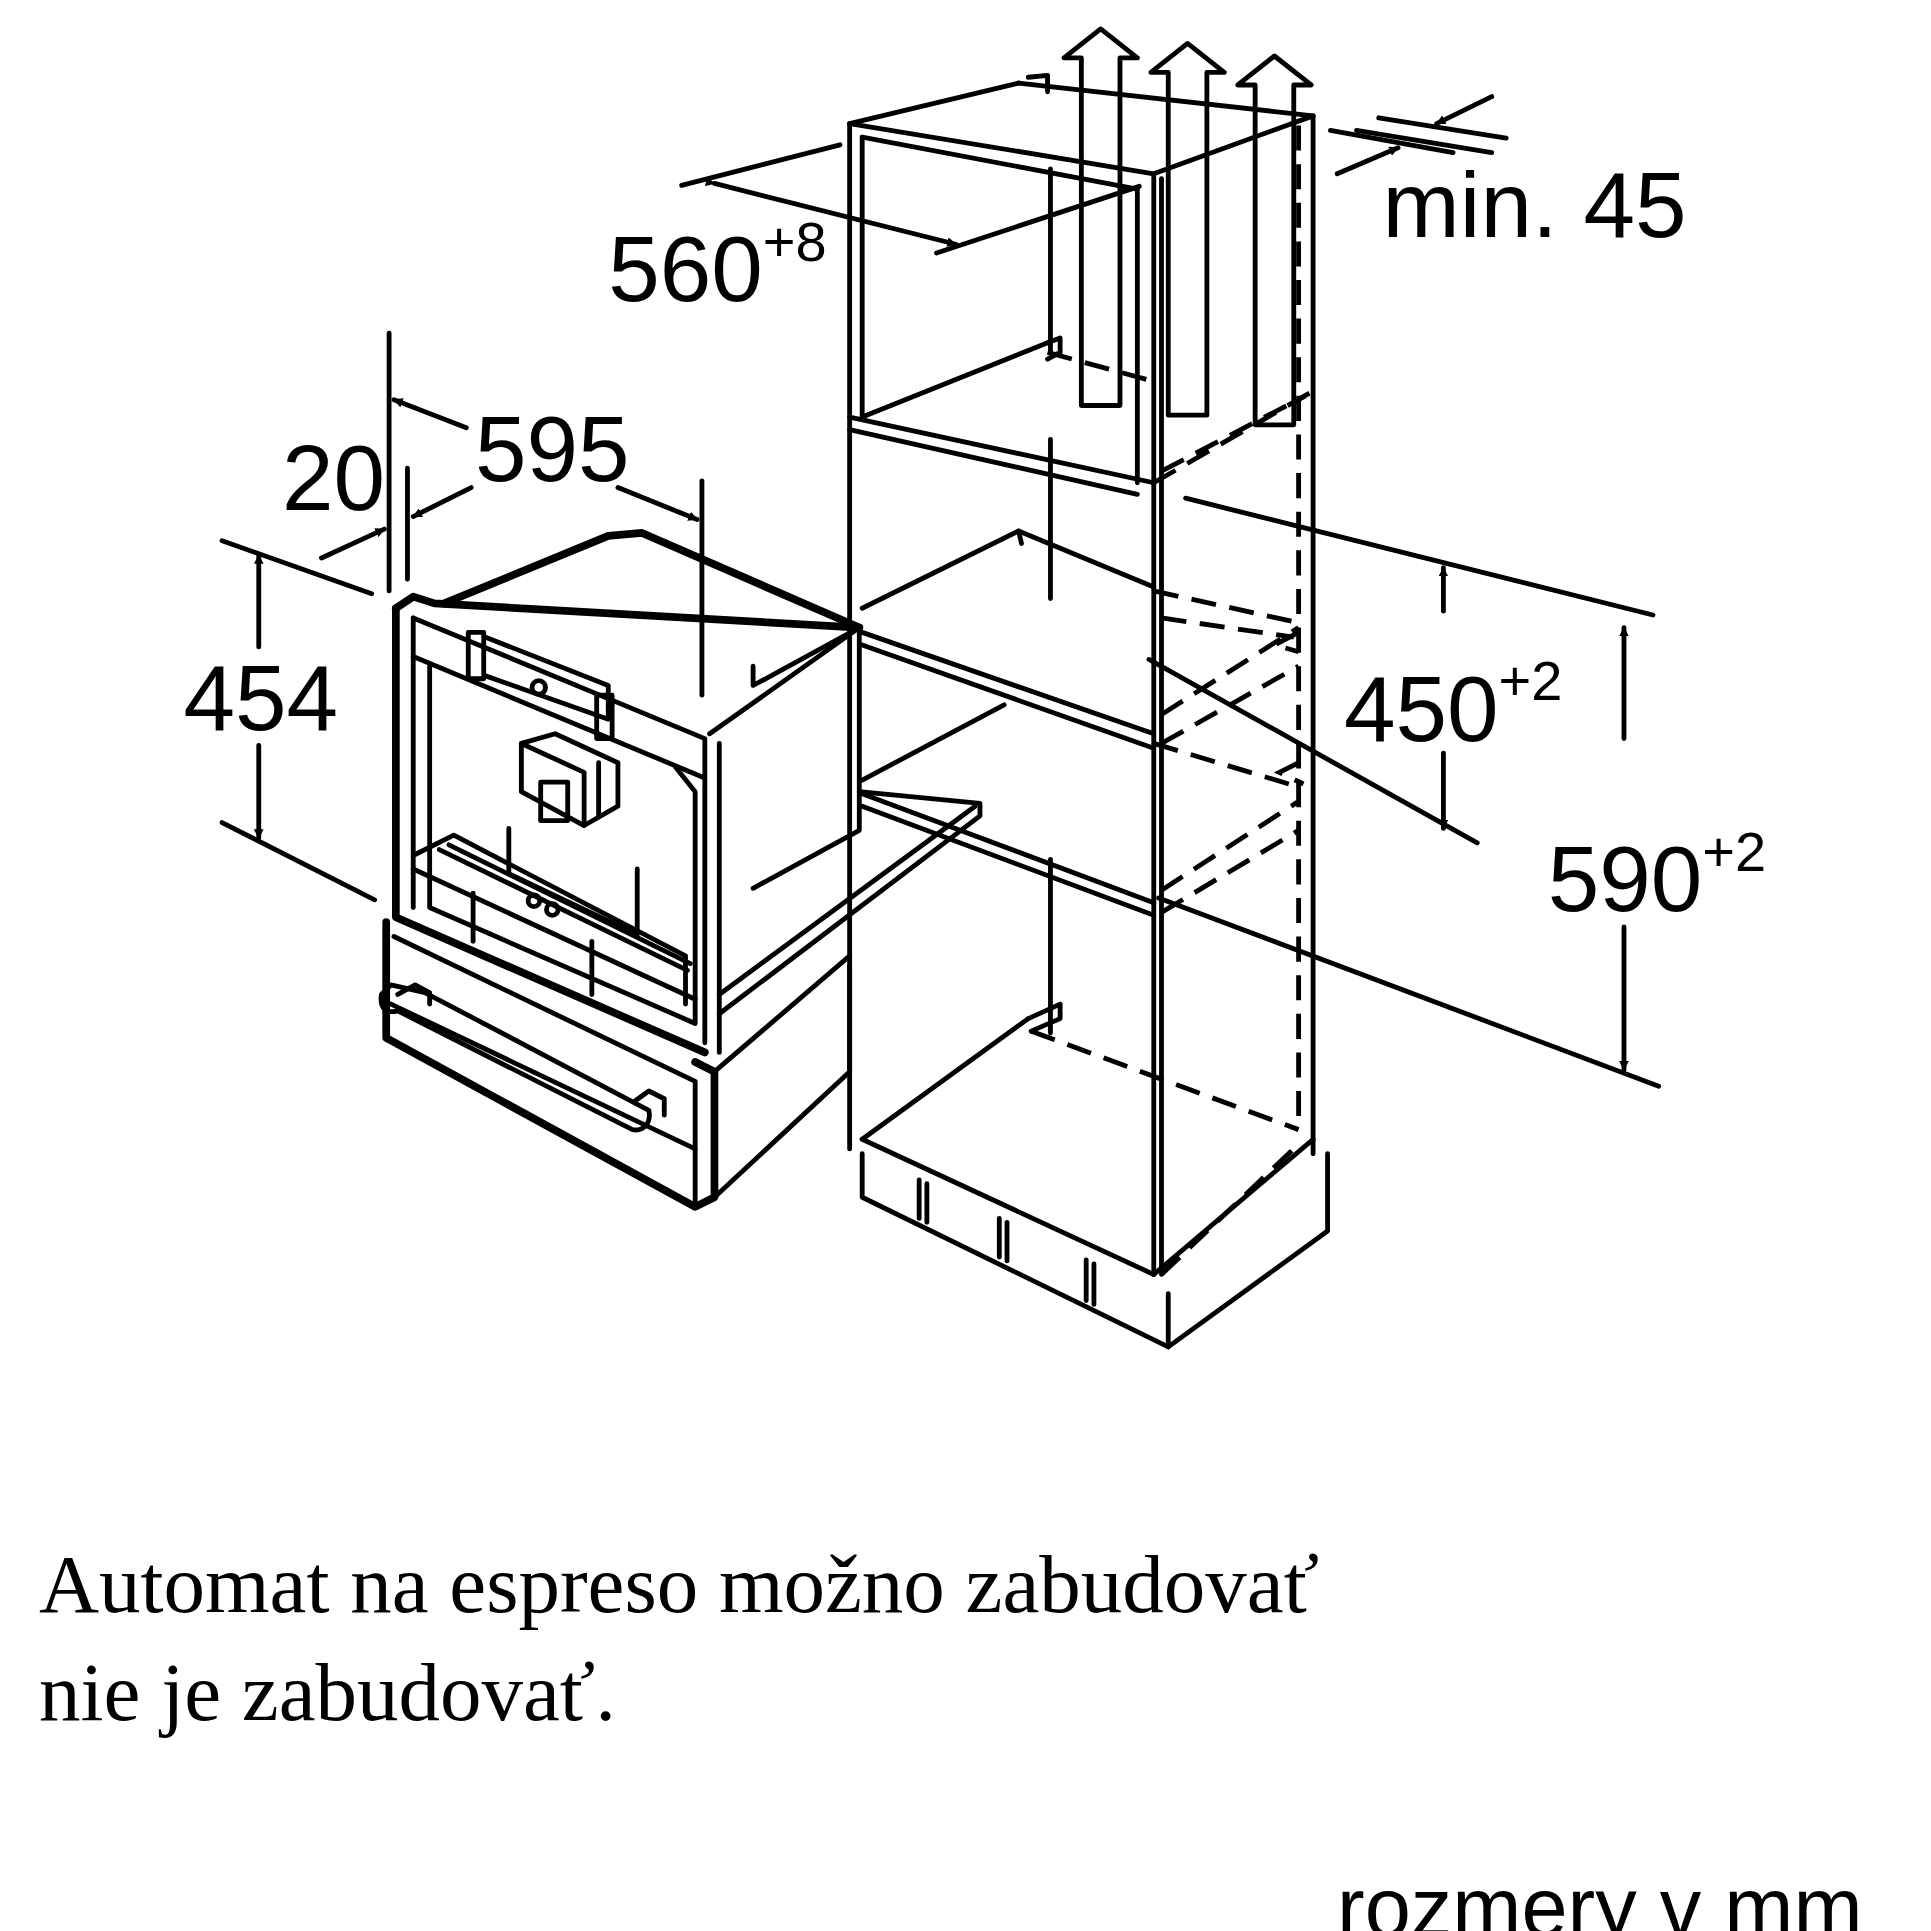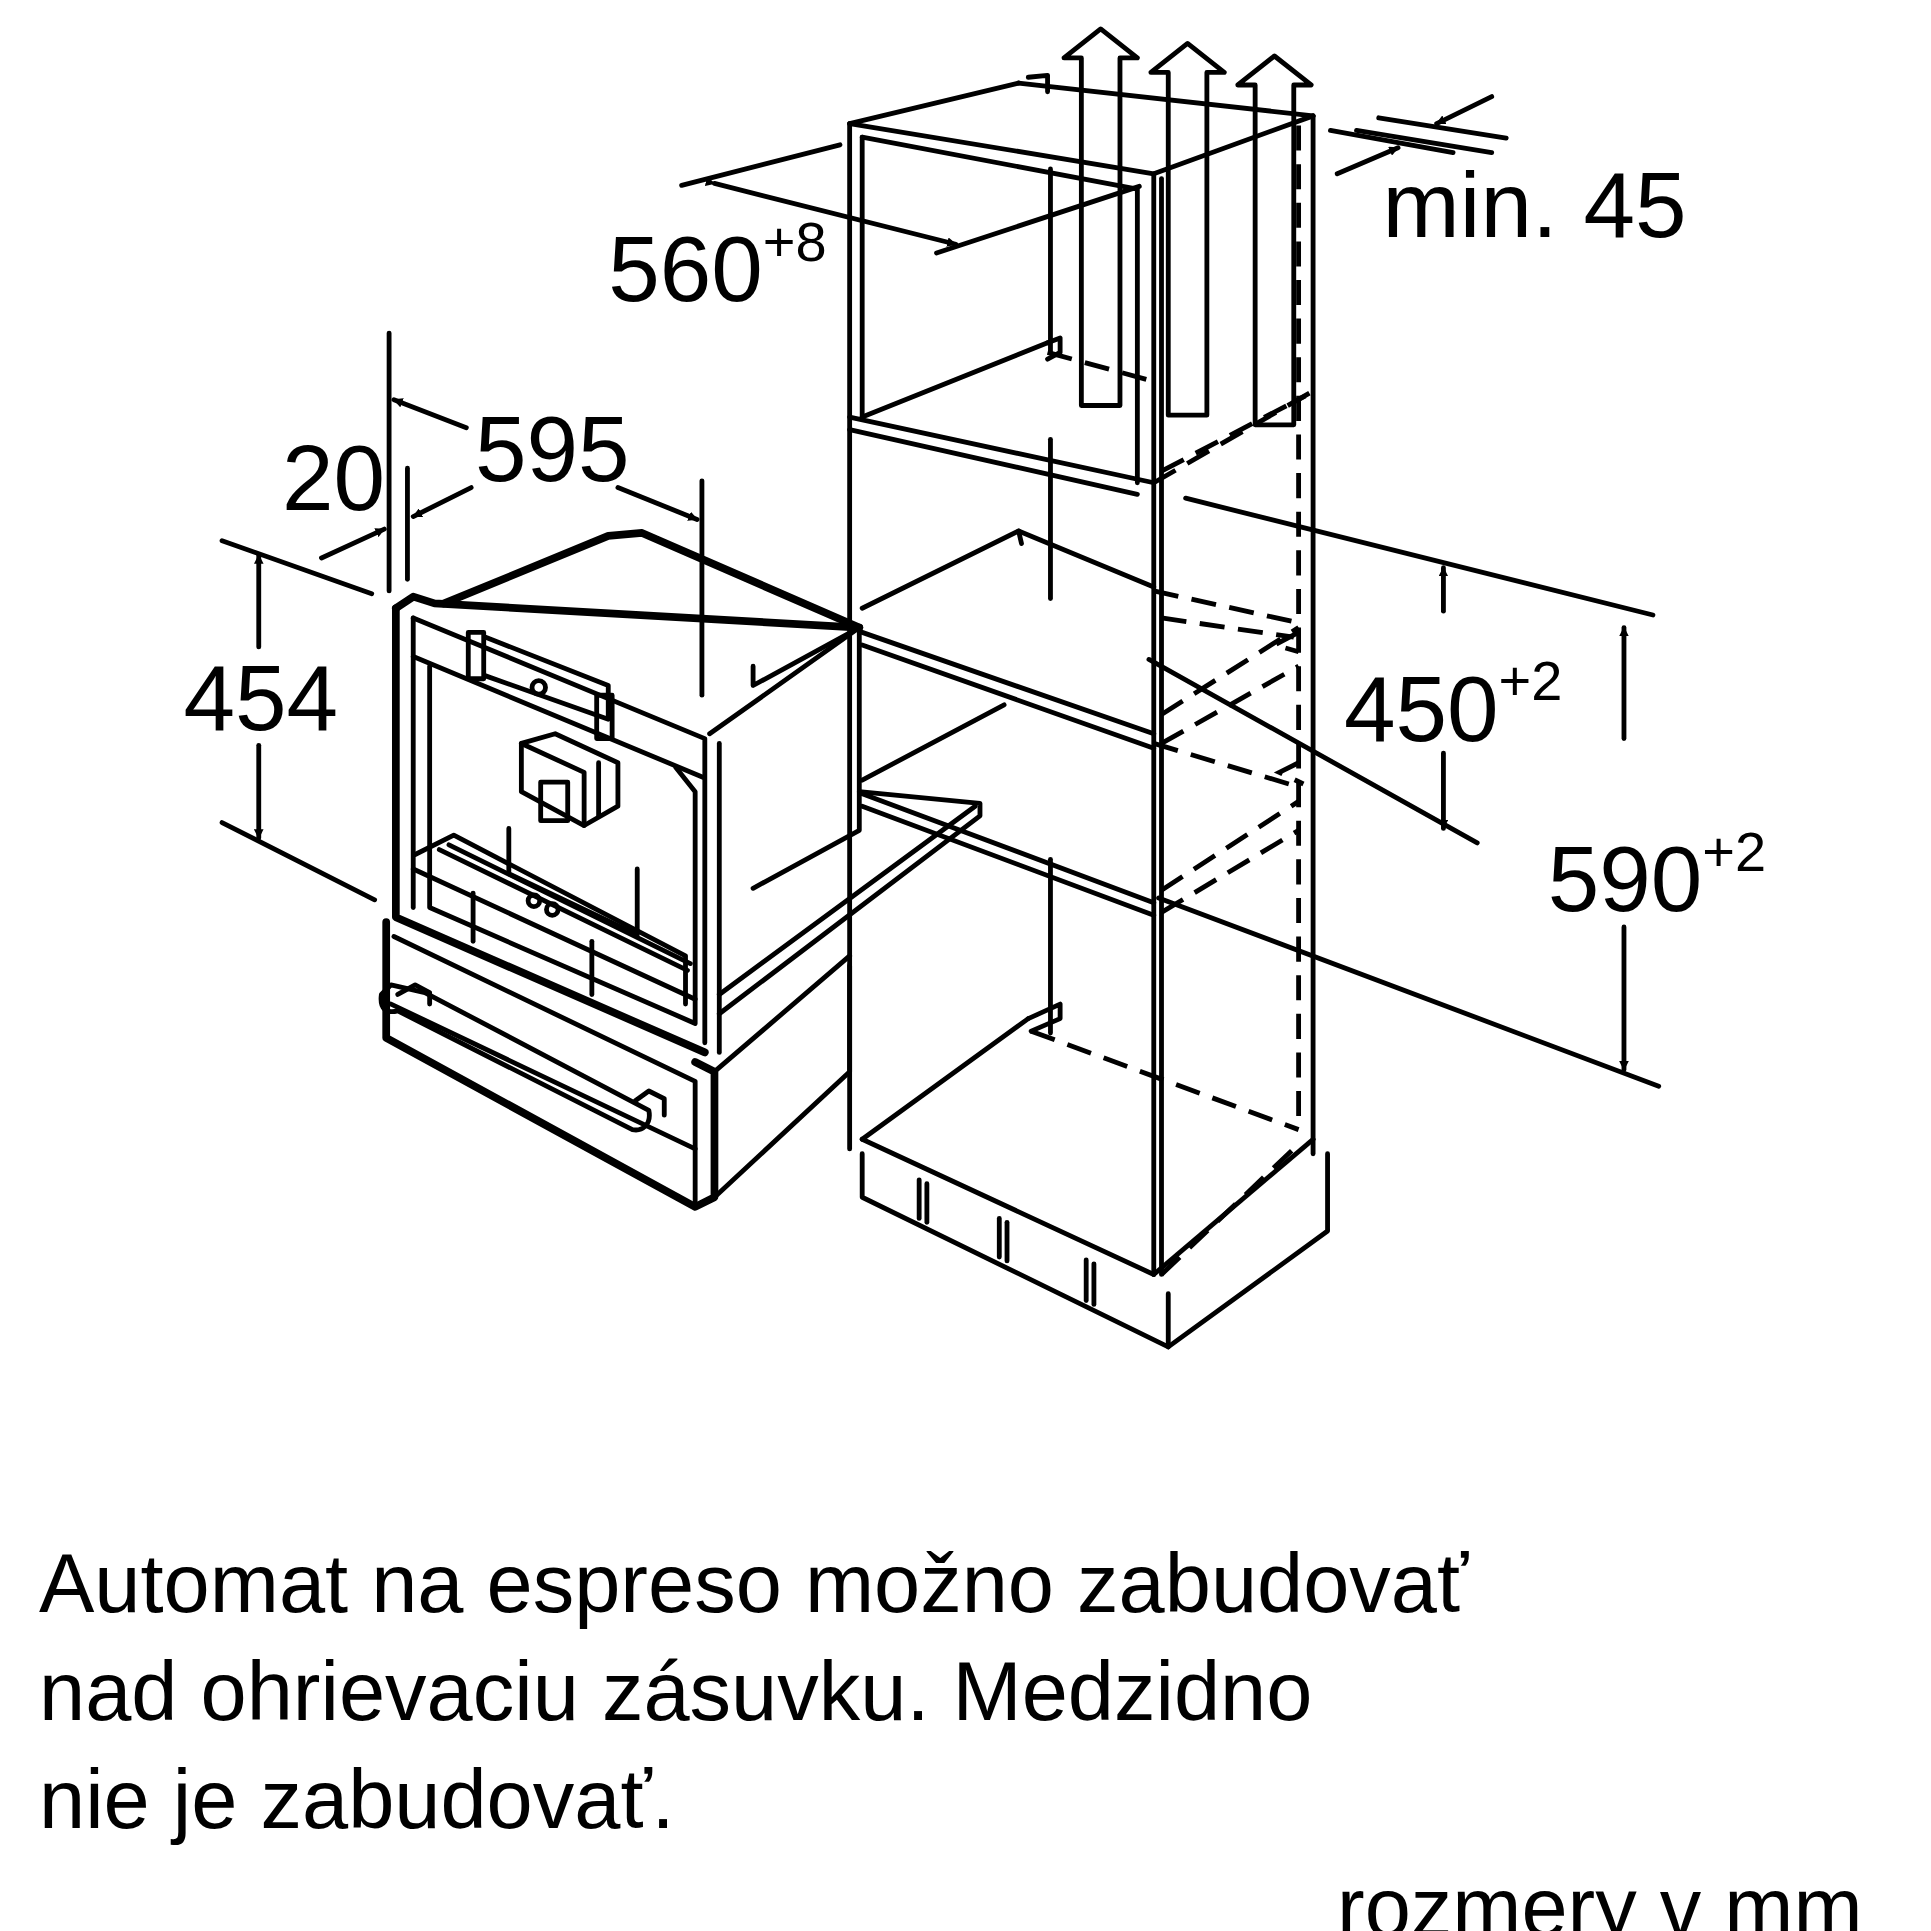--- a/index.html
+++ b/index.html
@@ -3,21 +3,21 @@
 <meta charset="utf-8">
 <style>
   html,body{margin:0;padding:0;background:#ffffff;}
   body{width:1931px;height:1931px;position:relative;overflow:hidden;font-family:"Liberation Sans",sans-serif;color:#000;}
   #diagram{position:absolute;left:0;top:0;width:1931px;height:1931px;}
   .ln{stroke:#000;stroke-width:5;fill:none;stroke-linecap:round;stroke-linejoin:round;}
   .thk{stroke:#000;stroke-width:8;fill:none;stroke-linecap:round;stroke-linejoin:round;}
   .dsh{stroke:#000;stroke-width:5;fill:none;stroke-dasharray:26 14;}
   .dimtxt{font-family:"Liberation Sans",sans-serif;font-size:96px;fill:#000;}
   .sup{font-size:58px;}
-  .note{position:absolute;left:39px;top:1530px;font-size:83px;line-height:108px;width:1545px;}
+  .note{position:absolute;left:39px;top:1530px;font-size:83px;line-height:108px;width:1545px;font-family:Liberation Serif, serif;}
   .note div{white-space:nowrap;}
   .units{position:absolute;left:1337px;top:1860px;font-size:83px;white-space:nowrap;}
 </style>
 </head>
 <body>
 
 <svg id="diagram" viewBox="0 0 2000 2000" xmlns="http://www.w3.org/2000/svg">
   <defs>
     <marker id="ah" markerWidth="10" markerHeight="10" refX="9" refY="5" orient="auto" markerUnits="userSpaceOnUse" viewBox="0 0 10 10">
       <path d="M0,0 L10,5 L0,10 z" fill="#000"></path>
@@ -185,18 +185,17 @@
     <line class="ln" x1="1495" y1="780" x2="1495" y2="858" marker-end="url(#ah)"></line>
     <line class="ln" x1="1682" y1="765" x2="1682" y2="650" marker-end="url(#ah)"></line>
     <line class="ln" x1="1682" y1="960" x2="1682" y2="1108" marker-end="url(#ah)"></line>
     <text class="dimtxt" x="1392" y="767"><tspan>450</tspan><tspan class="sup" dy="-42">+2</tspan></text>
     <text class="dimtxt" x="1603" y="944"><tspan>590</tspan><tspan class="sup" dy="-42">+2</tspan></text>
   </g>
 </svg>
 
 <div class="note">
   <div>Automat na espreso možno zabudovať</div>
-  <div>nad ohrievaciu zásuvku. Medzidno</div>
   <div>nie je zabudovať.</div>
 </div>
 
 <div class="units">rozmery v mm</div>
 
 
 </body></html>

